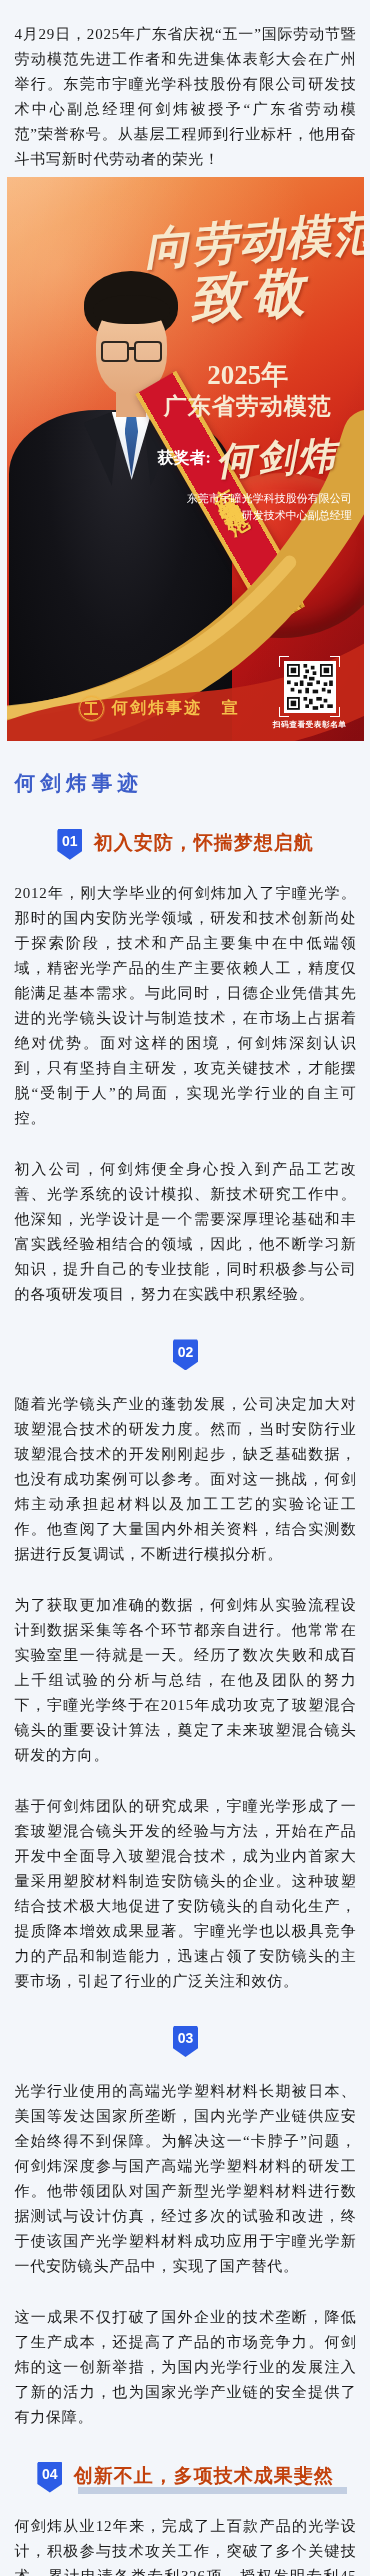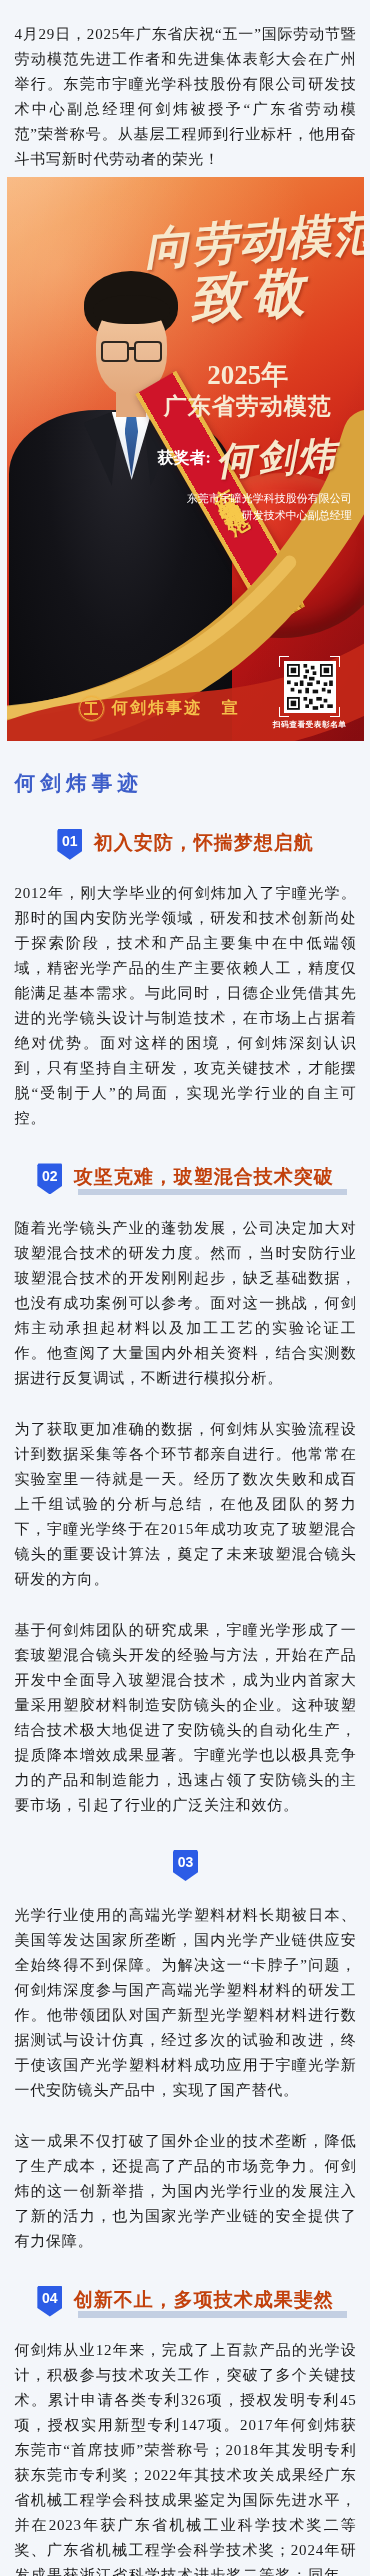--- a/index.html
+++ b/index.html
@@ -286,24 +286,24 @@
 
   <div class="article">
 
     <h1 class="article-title">何剑炜事迹</h1>
 
     <div class="sec-head">
       <div class="badge">01</div>
       <div class="sec-title">初入安防，怀揣梦想启航</div>
     </div>
     <p class="para">2012年，刚大学毕业的何剑炜加入了宇瞳光学。那时的国内安防光学领域，研发和技术创新尚处于探索阶段，技术和产品主要集中在中低端领域，精密光学产品的生产主要依赖人工，精度仅能满足基本需求。与此同时，日德企业凭借其先进的光学镜头设计与制造技术，在市场上占据着绝对优势。面对这样的困境，何剑炜深刻认识到，只有坚持自主研发，攻克关键技术，才能摆脱“受制于人”的局面，实现光学行业的自主可控。</p>
+    <p class="para">初入公司，何剑炜便全身心投入到产品工艺改善、光学系统的设计模拟、新技术研究工作中。他深知，光学设计是一个需要深厚理论基础和丰富实践经验相结合的领域，因此，他不断学习新知识，提升自己的专业技能，同时积极参与公司的各项研发项目，努力在实践中积累经验。</p>
 
     <div class="sec-head">
       <div class="badge">02</div>
-      <div class="sec-title has-bar">攻坚克难，玻塑混合技术突破</div>
     </div>
     <p class="para">随着光学镜头产业的蓬勃发展，公司决定加大对玻塑混合技术的研发力度。然而，当时安防行业玻塑混合技术的开发刚刚起步，缺乏基础数据，也没有成功案例可以参考。面对这一挑战，何剑炜主动承担起材料以及加工工艺的实验论证工作。他查阅了大量国内外相关资料，结合实测数据进行反复调试，不断进行模拟分析。</p>
     <p class="para">为了获取更加准确的数据，何剑炜从实验流程设计到数据采集等各个环节都亲自进行。他常常在实验室里一待就是一天。经历了数次失败和成百上千组试验的分析与总结，在他及团队的努力下，宇瞳光学终于在2015年成功攻克了玻塑混合镜头的重要设计算法，奠定了未来玻塑混合镜头研发的方向。</p>
     <p class="para">基于何剑炜团队的研究成果，宇瞳光学形成了一套玻塑混合镜头开发的经验与方法，开始在产品开发中全面导入玻塑混合技术，成为业内首家大量采用塑胶材料制造安防镜头的企业。这种玻塑结合技术极大地促进了安防镜头的自动化生产，提质降本增效成果显著。宇瞳光学也以极具竞争力的产品和制造能力，迅速占领了安防镜头的主要市场，引起了行业的广泛关注和效仿。</p>
 
     <div class="sec-head">
       <div class="badge">03</div>
     </div>
     <p class="para">光学行业使用的高端光学塑料材料长期被日本、美国等发达国家所垄断，国内光学产业链供应安全始终得不到保障。为解决这一“卡脖子”问题，何剑炜深度参与国产高端光学塑料材料的研发工作。他带领团队对国产新型光学塑料材料进行数据测试与设计仿真，经过多次的试验和改进，终于使该国产光学塑料材料成功应用于宇瞳光学新一代安防镜头产品中，实现了国产替代。</p>
     <p class="para">这一成果不仅打破了国外企业的技术垄断，降低了生产成本，还提高了产品的市场竞争力。何剑炜的这一创新举措，为国内光学行业的发展注入了新的活力，也为国家光学产业链的安全提供了有力保障。</p>

